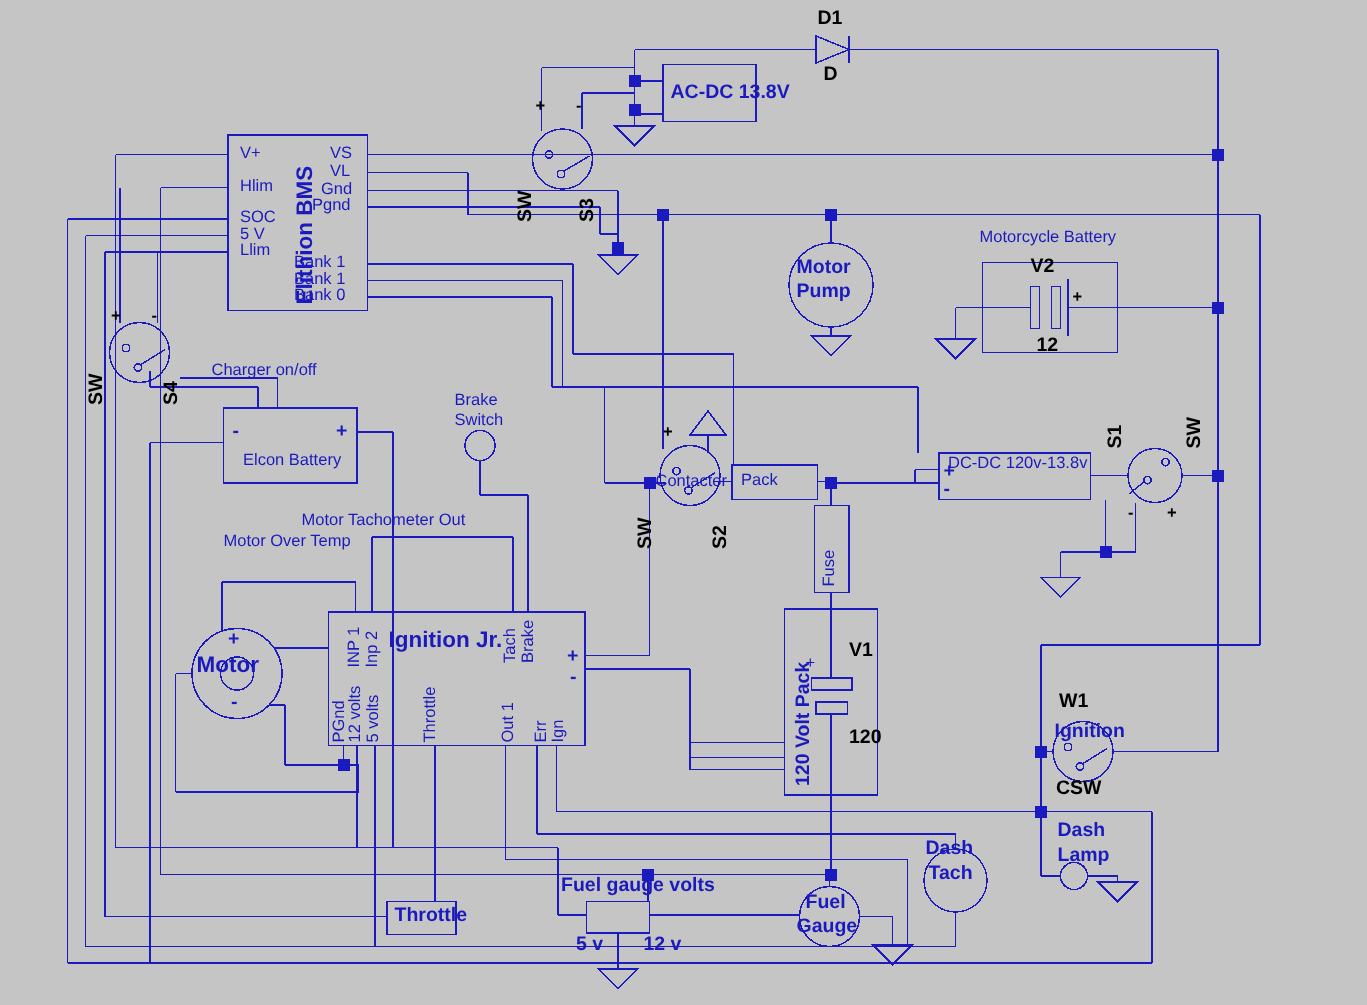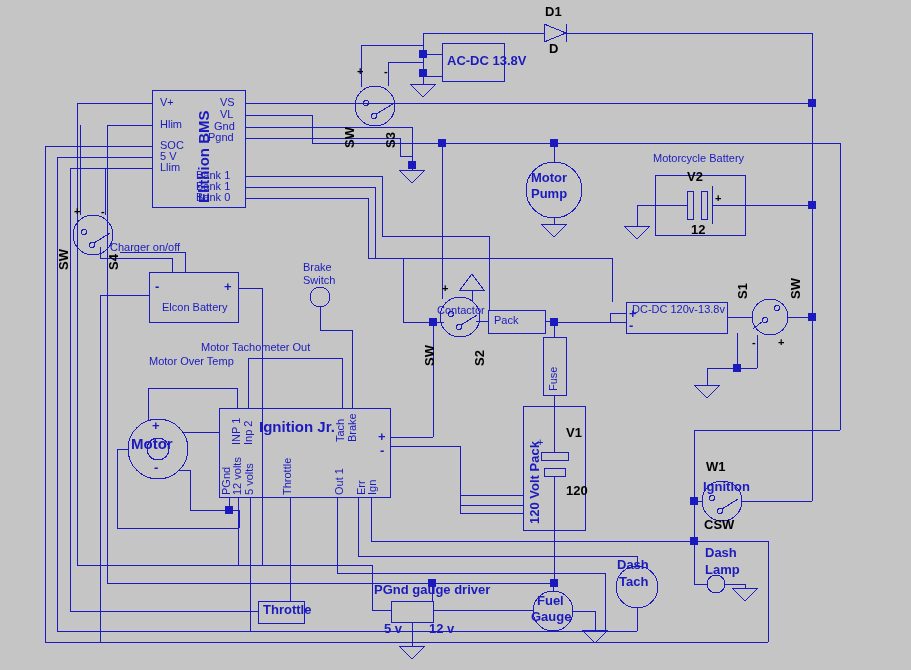--- a/index.html
+++ b/index.html
@@ -189,35 +189,35 @@
 <span class="t" style="left:220px;top:97px">VS</span>
 <span class="t" style="left:220px;top:109px">VL</span>
 <span class="t" style="left:214px;top:121px">Gnd</span>
 <span class="t" style="left:208px;top:132px">Pgnd</span>
 <span class="t" style="left:196px;top:170px">Bank 1</span>
 <span class="t" style="left:196px;top:181px">Bank 1</span>
 <span class="t" style="left:196px;top:192px">Bank 0</span>
 
 <span class="t k11" style="left:74px;top:206px">+</span>
 <span class="t k11" style="left:101px;top:206px">-</span>
-<span class="t" style="left:110px;top:242px">Charger on/off</span>
+<span class="t" style="left:141px;top:242px">Charger on/off</span>
 <span class="t sign" style="left:155px;top:280px">-</span>
 <span class="t sign" style="left:224px;top:280px">+</span>
 <span class="t" style="left:162px;top:302px">Elcon Battery</span>
 
 <span class="t b" style="left:531px;top:171px">Motor</span>
 <span class="t b" style="left:531px;top:187px">Pump</span>
 
 <span class="t" style="left:653px;top:153px">Motorcycle Battery</span>
 <span class="t k" style="left:687px;top:170px">V2</span>
 <span class="t k11" style="left:715px;top:193px">+</span>
 <span class="t k" style="left:691px;top:223px">12</span>
 
 <span class="t k11" style="left:442px;top:283px">+</span>
-<span class="t" style="left:437px;top:305px">Contactor</span>
+<span class="t" style="left:437px;top:316px">Contactor</span>
 <span class="t" style="left:494px;top:315px">Pack</span>
 
 <span class="t" style="left:632px;top:304px">DC-DC 120v-13.8v</span>
 <span class="t sign" style="left:629px;top:307px">+</span>
 <span class="t sign" style="left:629px;top:319px">-</span>
 <span class="t k11" style="left:752px;top:337px">-</span>
 <span class="t k11" style="left:778px;top:337px">+</span>
 
 <span class="t" style="left:303px;top:262px">Brake</span>
 <span class="t" style="left:303px;top:275px">Switch</span>
@@ -240,21 +240,21 @@
 <span class="t b" style="left:703px;top:480px">Ignition</span>
 <span class="t k" style="left:704px;top:518px">CSW</span>
 <span class="t b" style="left:705px;top:546px">Dash</span>
 <span class="t b" style="left:705px;top:563px">Lamp</span>
 
 <span class="t b" style="left:617px;top:558px">Dash</span>
 <span class="t b" style="left:619px;top:575px">Tach</span>
 <span class="t b" style="left:537px;top:594px">Fuel</span>
 <span class="t b" style="left:531px;top:610px">Gauge</span>
 
-<span class="t b" style="left:374px;top:583px">PGnd gauge driver</span>
+<span class="t b" style="left:374px;top:583px">Fuel gauge volts</span>
 <span class="t b" style="left:384px;top:622px">5 v</span>
 <span class="t b" style="left:429px;top:622px">12 v</span>
 <span class="t b" style="left:263px;top:603px">Throttle</span>
 
 <span class="t b15 v" style="left:196px;top:203px">Elithion BMS</span>
 <span class="t k v" style="left:343px;top:148px">SW</span>
 <span class="t k v" style="left:384px;top:148px">S3</span>
 <span class="t k v" style="left:57px;top:270px">SW</span>
 <span class="t k v" style="left:107px;top:270px">S4</span>
 <span class="t k v" style="left:423px;top:366px">SW</span>

